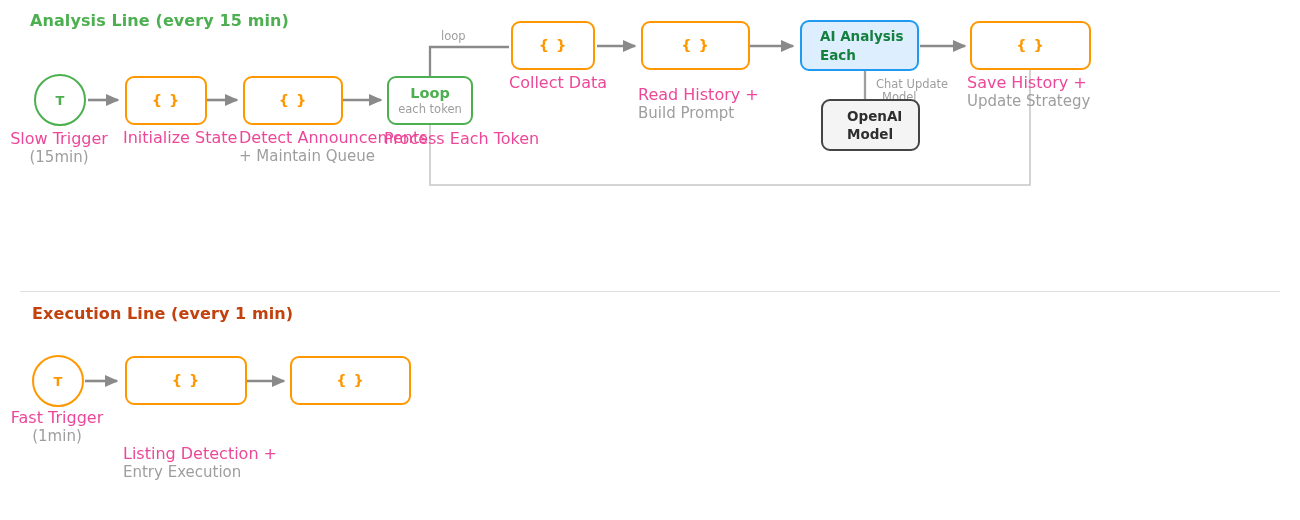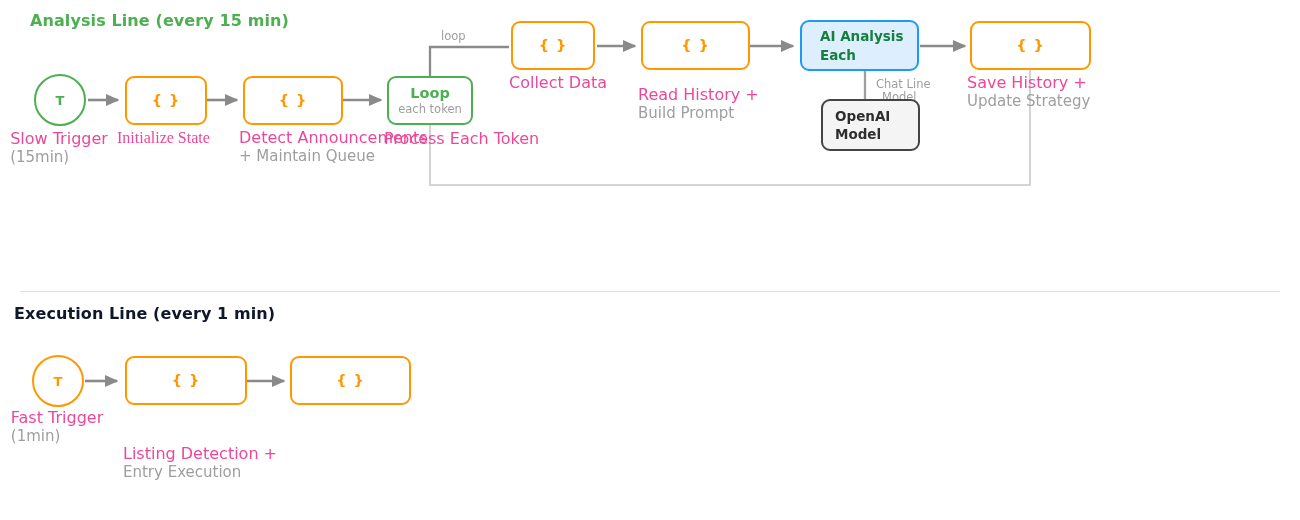--- a/index.html
+++ b/index.html
@@ -31,21 +31,21 @@
 
   
   .section-title {
     position: absolute;
     font-size: 16px;
     font-weight: bold;
     letter-spacing: 0.1px;
     white-space: nowrap;
   }
   #analysis-title { left: 30px; top: 11px; color: #4caf50; }
-  #execution-title { left: 14px; top: 304px; color: #0f172a; }
+  #execution-title { left: 32px; top: 304px; color: #c2410c; }
 
   .divider {
     position: absolute;
     left: 20px;
     top: 291px;
     width: 1260px;
     height: 1px;
     background: #e0e0e0;
   }
 
@@ -124,21 +124,21 @@
     font-size: 13.5px;
     font-weight: bold;
     line-height: 1.35;
     text-align: left;
   }
 
   .node.model {
     border: 2.5px solid #444444;
     background: #f4f4f4;
     align-items: flex-start;
-    padding-left: 12px;
+    padding-left: 24px;
   }
   .node.model .model-line {
     color: #2e2e2e;
     font-size: 13.5px;
     font-weight: bold;
     line-height: 1.35;
     text-align: left;
   }
 
   
@@ -151,21 +151,21 @@
     font-size: 16px;
     color: #ec4899;
     line-height: 1.18;
   }
   .caption .cap-sub {
     display: block;
     font-size: 15px;
     color: #9e9e9e;
     line-height: 1.18;
   }
-  .caption.center { transform: translateX(-50%); text-align: left; }
+  .caption.center { transform: translateX(-50%); text-align: center; }
 
   .edge-label {
     position: absolute;
     font-size: 11.5px;
     color: #9e9e9e;
     white-space: nowrap;
   }
 </style>
 </head>
 <body>
@@ -212,21 +212,21 @@
     <span>T</span>
   </div>
   <div class="caption center" style="left:59px; top:130px;">
     <span class="cap-main">Slow Trigger</span>
     <span class="cap-sub">(15min)</span>
   </div>
 
   <div class="node rect" style="left:125px; top:76px; width:82px; height:49px;">
     <span class="glyph">{ }</span>
   </div>
-  <div class="caption" style="left:117px; top:129px;font-family:Liberation Serif, serif;">
+  <div class="caption" style="left:123px; top:129px;">
     <span class="cap-main">Initialize State</span>
   </div>
 
   <div class="node rect" style="left:243px; top:76px; width:100px; height:49px;">
     <span class="glyph">{ }</span>
   </div>
   <div class="caption" style="left:239px; top:129px;">
     <span class="cap-main">Detect Announcements</span>
     <span class="cap-sub">+ Maintain Queue</span>
   </div>
@@ -254,21 +254,21 @@
   <div class="caption" style="left:638px; top:74px;margin-top:12px;">
     <span class="cap-main">Read History +</span>
     <span class="cap-sub">Build Prompt</span>
   </div>
 
   <div class="node agent" style="left:800px; top:20px; width:119px; height:51px;">
     <span class="agent-line">AI Analysis</span>
     <span class="agent-line">Each</span>
   </div>
 
-  <div class="edge-label" style="left:876px; top:77px;">Chat Line</div>
+  <div class="edge-label" style="left:876px; top:77px;">Chat Update</div>
   <div class="edge-label" style="left:882px; top:90px;">Model</div>
 
   <div class="node model" style="left:821px; top:99px; width:99px; height:52px;">
     <span class="model-line">OpenAI</span>
     <span class="model-line">Model</span>
   </div>
 
   <div class="node rect" style="left:970px; top:21px; width:121px; height:49px;">
     <span class="glyph">{ }</span>
   </div>

